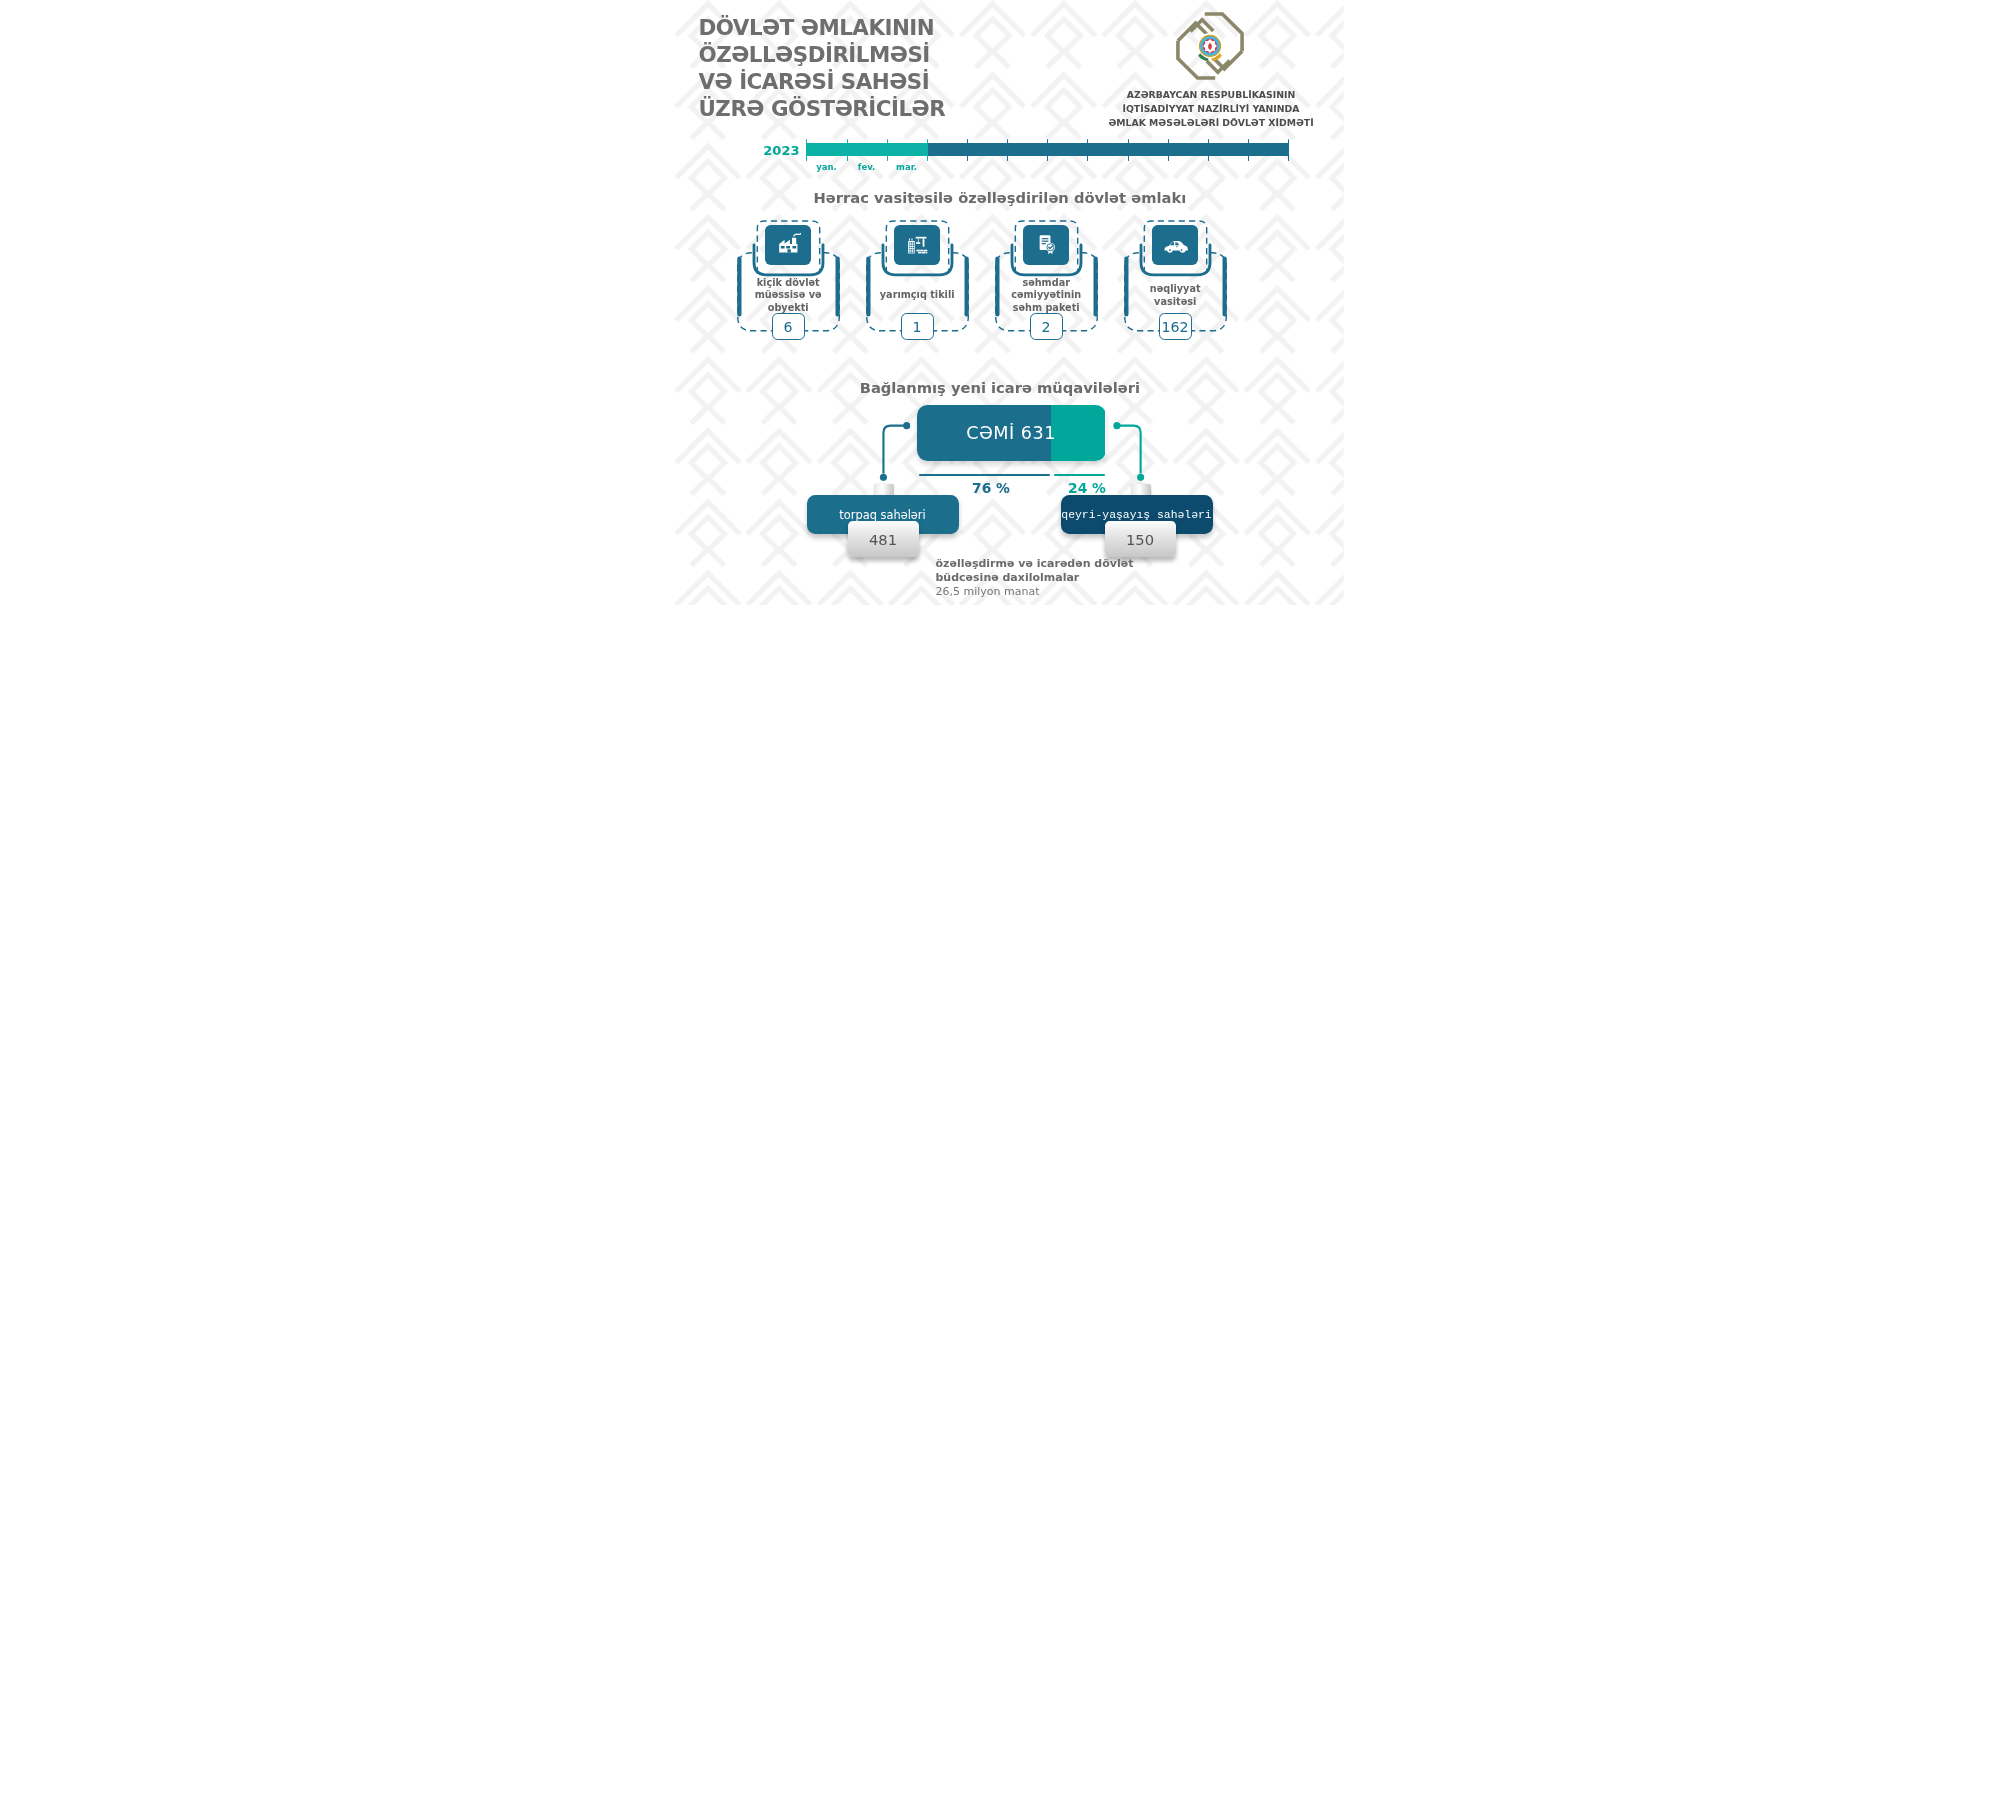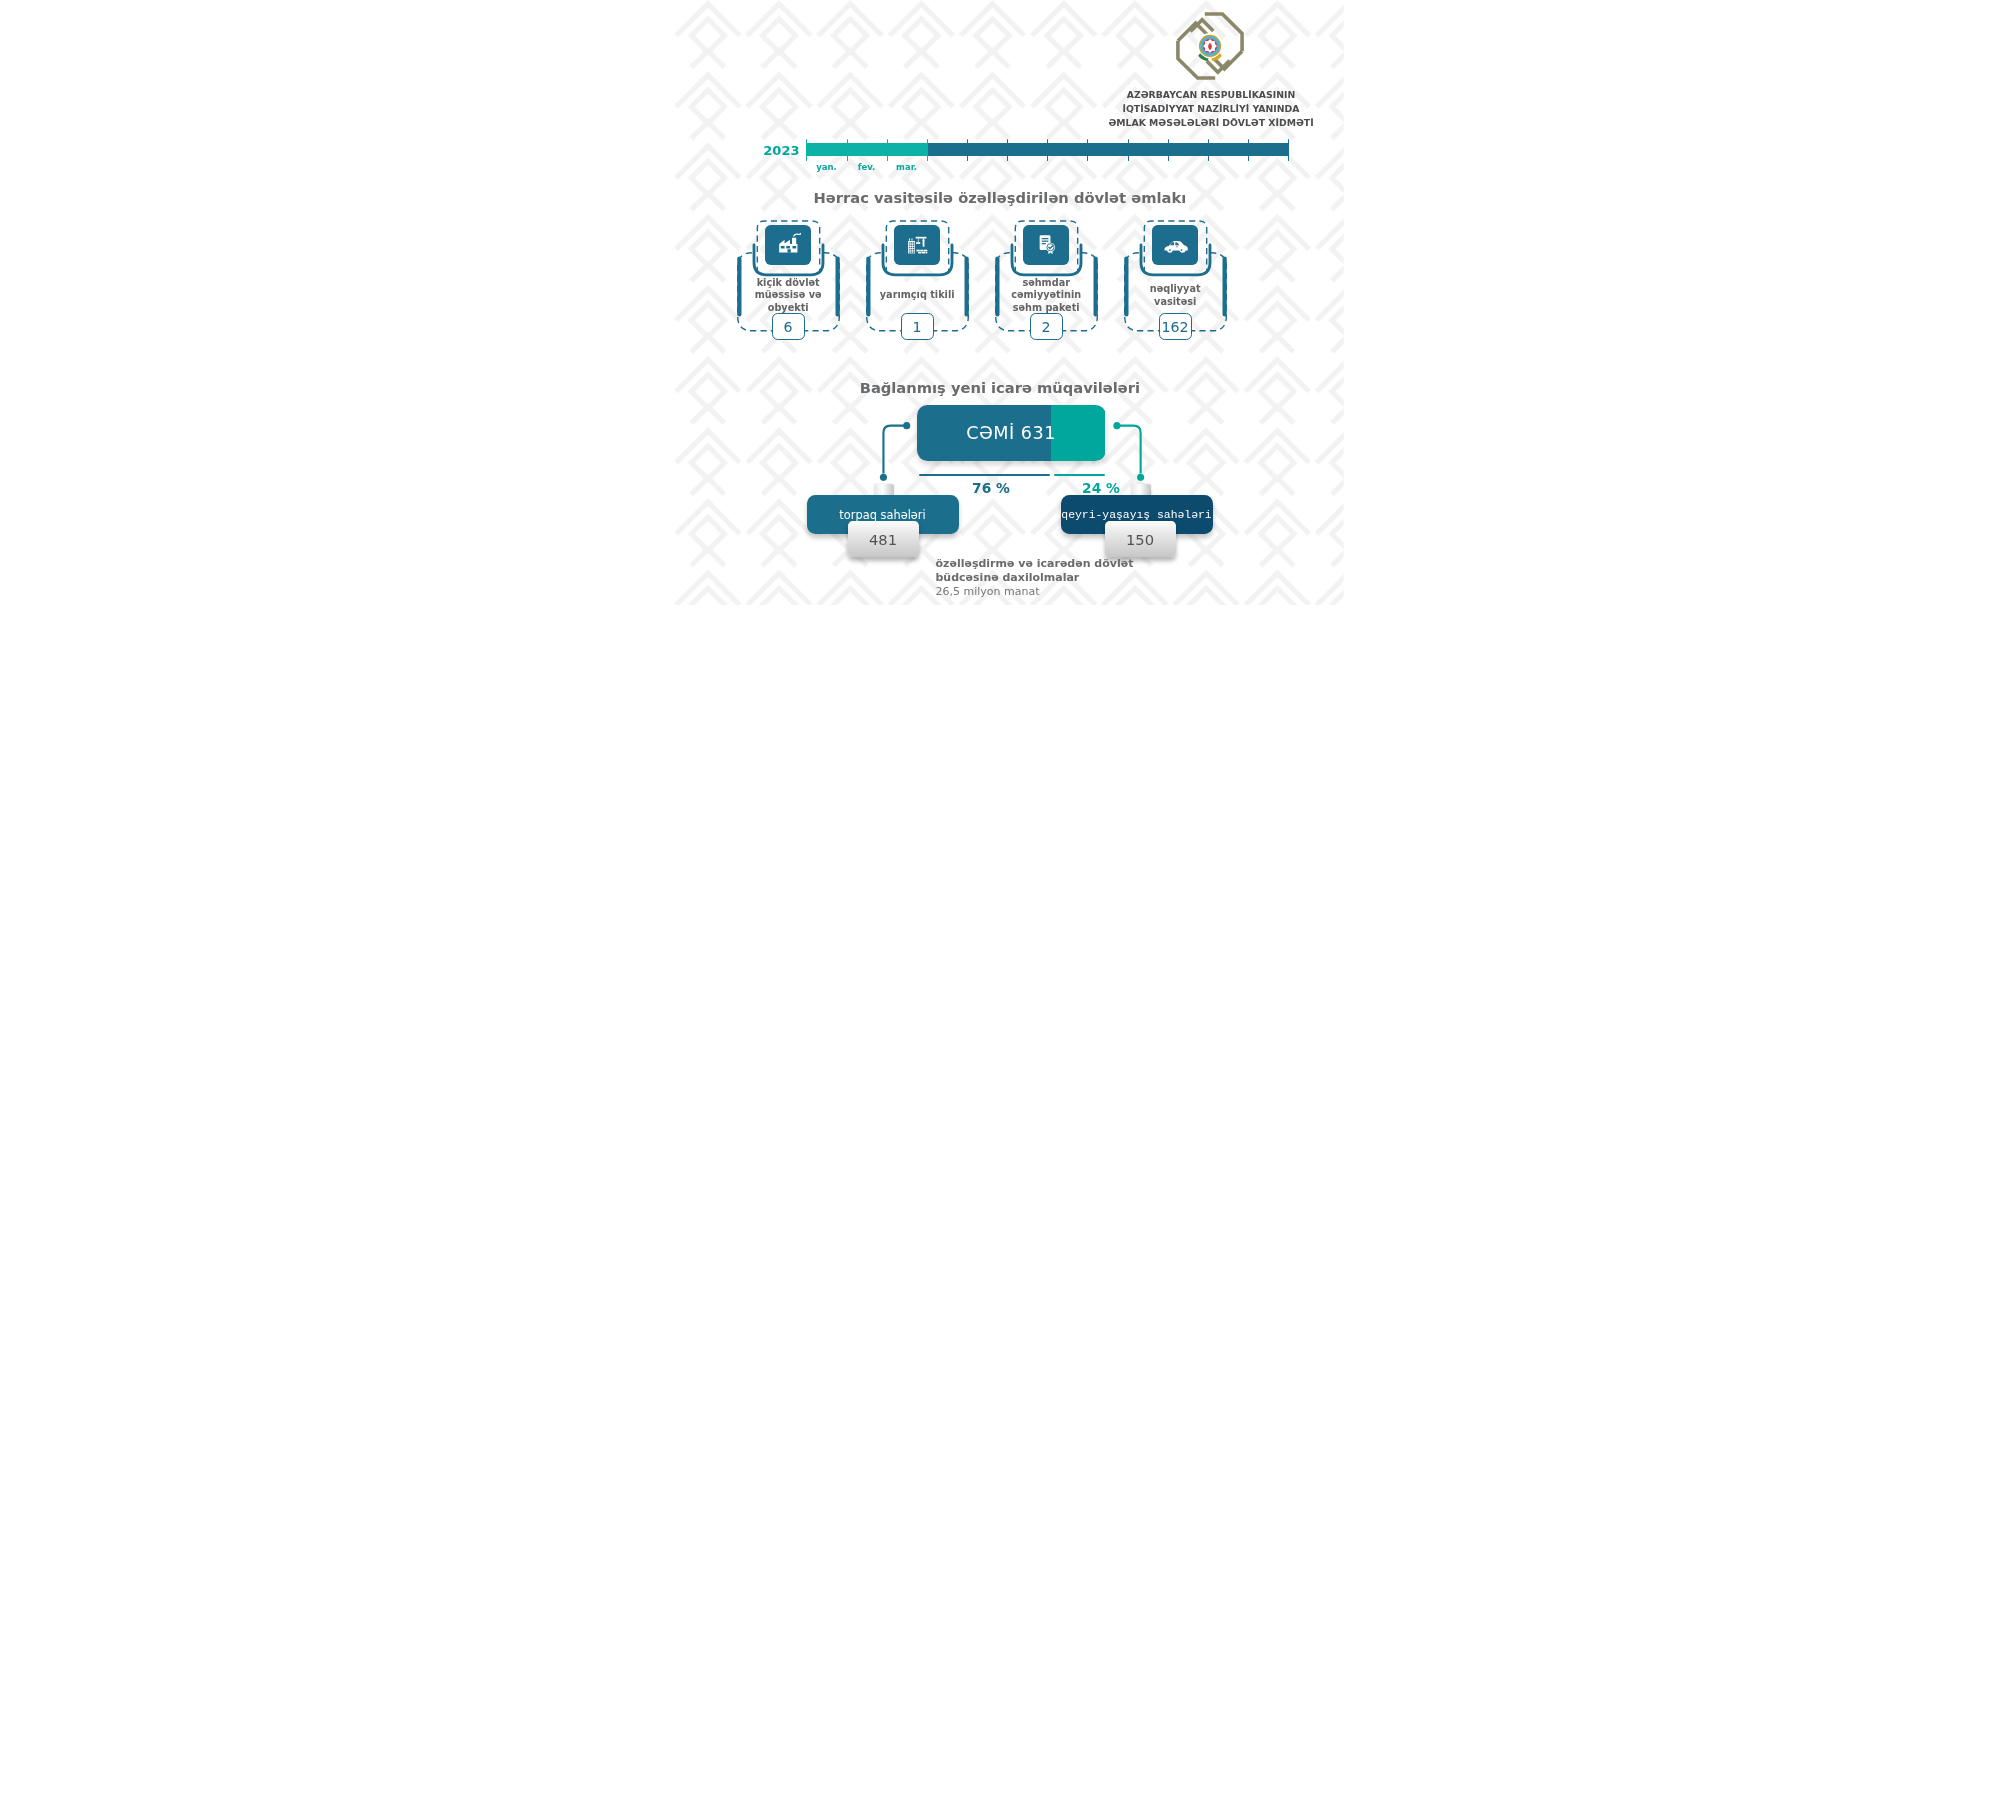--- a/index.html
+++ b/index.html
@@ -54,21 +54,21 @@
   .seg-dark{width:71%;height:100%;background:#1b6e8c;}
   .seg-green{width:29%;height:100%;background:#00a79a;}
   .total-label{position:absolute;left:0;top:0;width:100%;height:100%;
     display:flex;align-items:center;justify-content:center;
     color:#ffffff;font-size:17.6px;letter-spacing:0.5px;}
   .ul{position:absolute;top:474px;height:2.4px;border-radius:0.9px;}
   .ul-left{left:247px;width:131px;background:#1b6e8c;}
   .ul-right{left:382px;width:51px;background:#00a79a;}
   .pct{position:absolute;top:480px;text-align:center;font-size:13.8px;font-weight:bold;}
   .pct-left{left:254px;width:131px;color:#1b6e8c;}
-  .pct-right{left:404px;width:51px;color:#00a79a;}
+  .pct-right{left:390px;width:51px;color:#00a79a;}
 
   .connectors{position:absolute;left:0;top:0;width:672px;height:605px;pointer-events:none;}
 
   .tab{position:absolute;top:484px;width:19px;height:12.3px;border-radius:1.9px;
     background:linear-gradient(90deg,#e7e7e7,#ffffff 45%,#c9c9c9);
     box-shadow:0.9px 0.9px 1.4px rgba(0,0,0,0.25);}
   .tab-left{left:202px;}
   .tab-right{left:459px;}
 
   .label-box{position:absolute;top:495px;width:152px;height:39px;border-radius:8.5px;
@@ -99,20 +99,26 @@
         <g fill="none" stroke="#f2f2f2" stroke-width="11">
           <path d="M8 75 L75 8 L142 75"></path>
           <path d="M40 142 L75 107 L110 142"></path>
           <path d="M75 40 L110 75 L75 110 L40 75 Z"></path>
         </g>
       </pattern>
     </defs>
     <rect x="0" y="0" width="1415" height="1275" fill="url(#bgpat)"></rect>
   </svg>
 
+  <div class="title">
+    <div>DÖVLƏT ƏMLAKININ</div>
+    <div>ÖZƏLLƏŞDİRİLMƏSİ</div>
+    <div>VƏ İCARƏSİ SAHƏSİ</div>
+    <div>ÜZRƏ GÖSTƏRİCİLƏR</div>
+  </div>
 
   <svg class="logo" width="72" height="72" viewBox="-110 -110 220 220">
     <g fill="none" stroke="#8b8869" stroke-width="11" stroke-linejoin="miter">
       <g>
         <path d="M -16 -98 L 38 -98 L 98 -38 L 98 16"></path>
         <path d="M 16 98 L -38 98 L -98 38 L -98 -16"></path>
         <path d="M 98 16 L 44 70 L 6 32"></path>
         <path d="M -98 -16 L -44 -70 L -6 -32"></path>
         <path d="M -60 -44 L -24 -80 L 10 -46"></path>
         <path d="M 60 44 L 24 80 L -10 46"></path>

